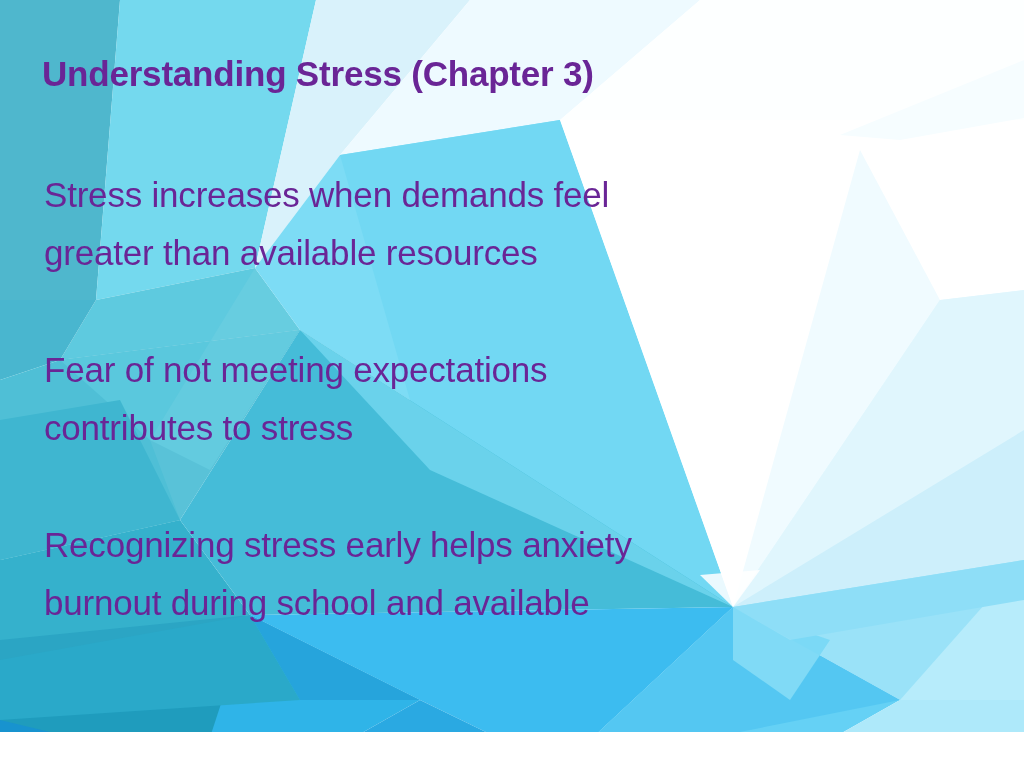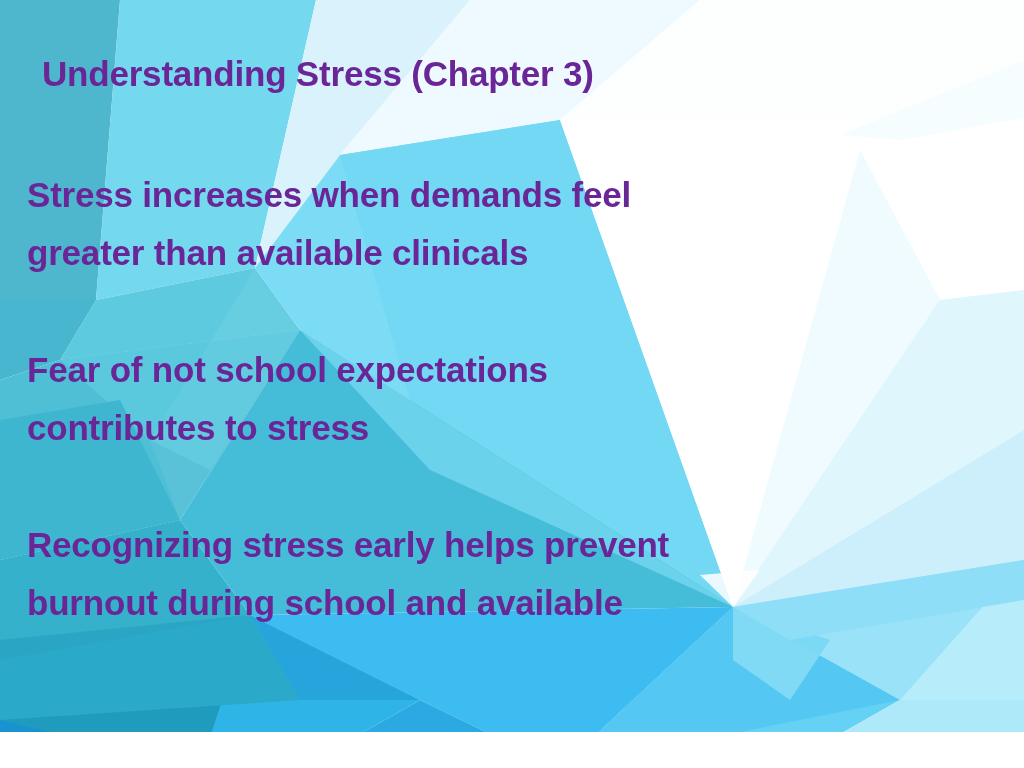--- a/index.html
+++ b/index.html
@@ -36,24 +36,24 @@
     top: 53px;
     font-size: 35px;
     font-weight: bold;
     letter-spacing: -0.2px;
     color: #6a2596;
     white-space: nowrap;
     line-height: 1.18;
   }
   .body-block {
     position: absolute;
-    left: 27px;
+    left: 44px;
     width: 800px;
     font-size: 35px;
-    font-weight: bold;
+    font-weight: normal;
     letter-spacing: -0.2px;
     color: #6a2596;
     line-height: 58px;
   }
   .body-block .ln {
     display: block;
     white-space: nowrap;
   }
   #block-0 { top: 166px; }
   #block-1 { top: 341px; }
@@ -124,27 +124,27 @@
     <polygon points="0,0 120,0 96,300 0,300" fill="#000000" opacity="0.03"></polygon>
     <polygon points="560,768 733,607 900,700 780,768" fill="#ffffff" opacity="0.04"></polygon>
   </svg>
 
   <div id="content">
 
     <div class="slide-title">Understanding Stress (Chapter 3)</div>
 
     <div class="body-block" id="block-0">
       <span class="ln">Stress increases when demands feel</span>
-      <span class="ln">greater than available clinicals</span>
+      <span class="ln">greater than available resources</span>
     </div>
 
     <div class="body-block" id="block-1">
-      <span class="ln">Fear of not school expectations</span>
+      <span class="ln">Fear of not meeting expectations</span>
       <span class="ln">contributes to stress</span>
     </div>
 
     <div class="body-block" id="block-2">
-      <span class="ln">Recognizing stress early helps prevent</span>
+      <span class="ln">Recognizing stress early helps anxiety</span>
       <span class="ln">burnout during school and available</span>
     </div>
 
   </div>
 </div>
 
 </body></html>

